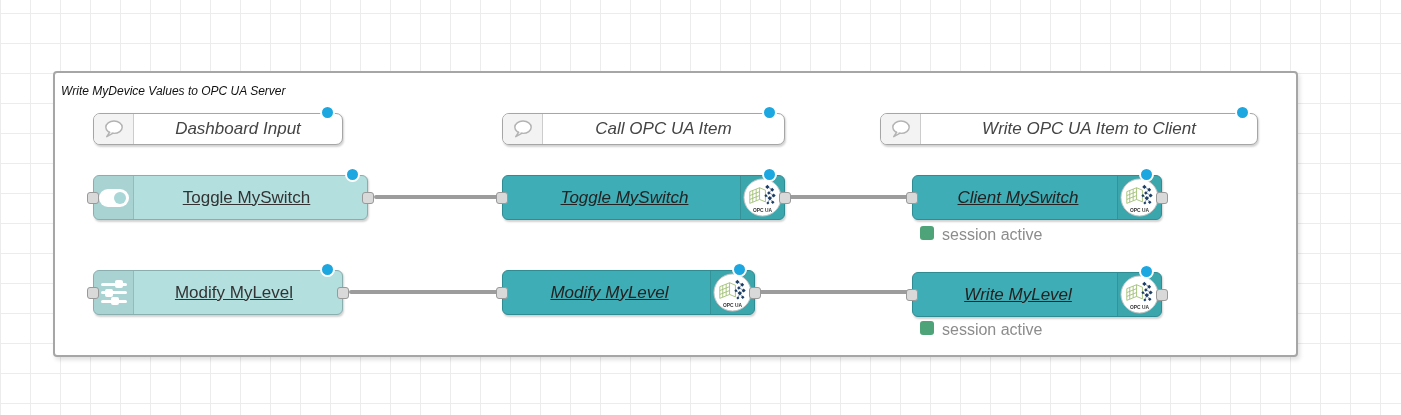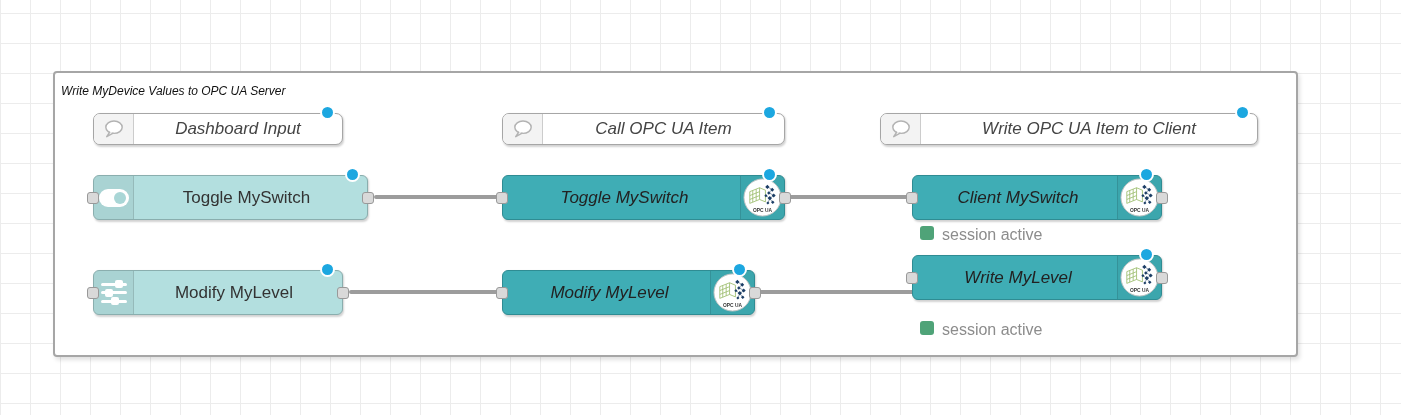--- a/index.html
+++ b/index.html
@@ -27,21 +27,21 @@
     position:absolute;height:45px;border-radius:6px;z-index:2;
     box-shadow:1px 1.5px 2px rgba(0,0,0,0.18);
   }
   .comment{height:32px;background:#fff;border:1px solid #a6a6a6;border-radius:7px;display:flex;align-items:center;}
   .comment .cicon{width:40px;height:100%;background:#f3f3f3;border-right:1px solid #ccc;
     border-radius:6px 0 0 6px;display:flex;align-items:center;justify-content:center;}
   .comment .clabel{flex:1;text-align:center;font-style:italic;font-size:17px;color:#444;white-space:nowrap;}
   .node.light{background:var(--nodeLight);border:1px solid #8aaeae;}
   .node.dark{background:var(--nodeDark);border:1px solid #2f8c93;}
   .node .nlabel{position:absolute;top:0;bottom:0;display:flex;align-items:center;justify-content:center;
-    font-size:17px;white-space:nowrap;}
+    font-size:17px;white-space:nowrap;text-decoration:underline;}
   .node.light .nlabel{left:40px;right:8px;color:#333;}
   .node.dark .nlabel{left:8px;right:46px;color:#222;font-style:italic;}
   .iconbox-left{position:absolute;left:0;top:0;bottom:0;width:40px;background:rgba(0,0,0,0.05);
     border-right:1px solid rgba(0,0,0,0.12);border-radius:5px 0 0 5px;
     display:flex;align-items:center;justify-content:center;}
   .iconbox-right{position:absolute;right:0;top:0;bottom:0;width:44px;background:rgba(0,0,0,0.04);
     border-left:1px solid rgba(0,0,0,0.12);border-radius:0 5px 5px 0;
     display:flex;align-items:center;justify-content:center;}
   .opcua-circle{width:39px;height:39px;}
   .port{position:absolute;width:12px;height:12px;background:var(--portFill);
@@ -193,21 +193,21 @@
     </div>
     <div class="port in"></div>
     <div class="port out"></div>
     <div class="chg-dot"></div>
   </div>
   <div class="status" style="left:920px;top:226px">
     <div class="sdot"></div>
     <div class="stext">session active</div>
   </div>
 
-  <div class="node dark" style="left:912px;top:255px;width:250px">
+  <div class="node dark" style="left:912px;top:272px;width:250px">
     <div class="nlabel">Write MyLevel</div>
     <div class="iconbox-right">
       <svg class="opcua-circle">
           <use href="#opcua-logo"></use>
         </svg>
     </div>
     <div class="port in"></div>
     <div class="port out"></div>
     <div class="chg-dot"></div>
   </div>

